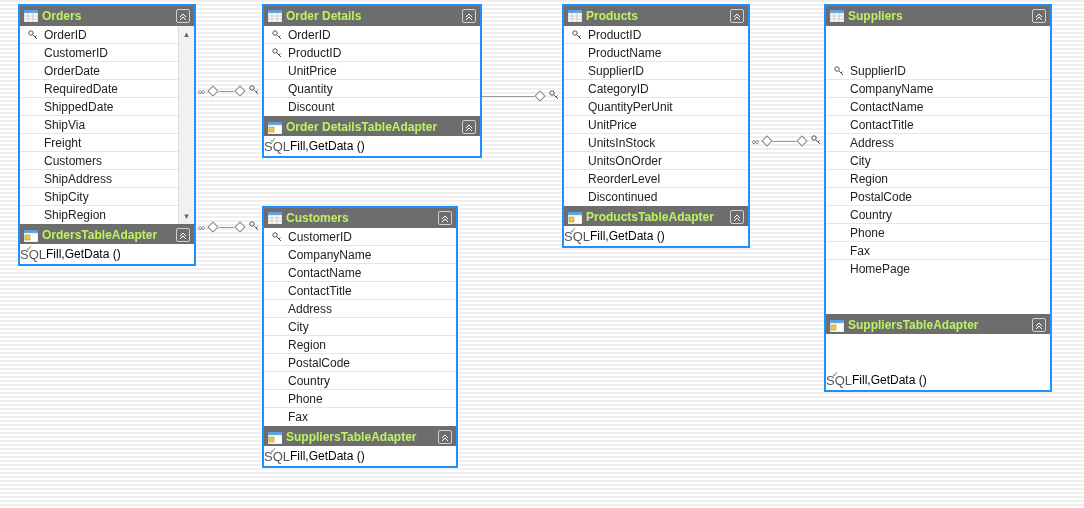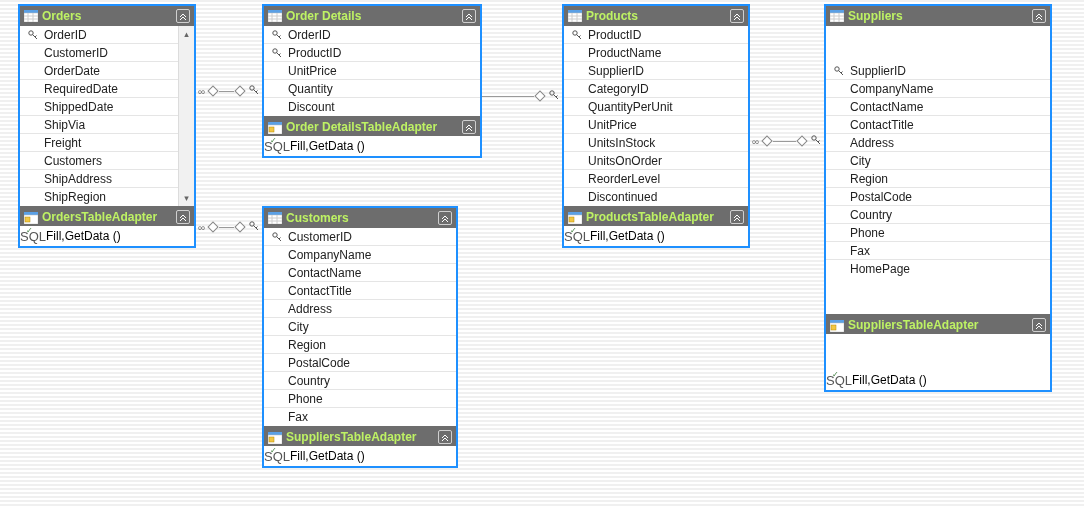--- a/index.html
+++ b/index.html
@@ -269,20 +269,24 @@
           <div class="col-row">
             <span class="key-cell"></span>
             <span class="col-name">Customers</span>
           </div>
           <div class="col-row">
             <span class="key-cell"></span>
             <span class="col-name">ShipAddress</span>
           </div>
           <div class="col-row">
             <span class="key-cell"></span>
+            <span class="col-name">ShipCity</span>
+          </div>
+          <div class="col-row">
+            <span class="key-cell"></span>
             <span class="col-name">ShipRegion</span>
           </div>
         </div>
         <div class="scroll-col">
           <div class="scroll-arrow">▴</div>
           <div style="flex:1"></div>
           <div class="scroll-arrow">▾</div>
         </div>
       </div>
       <div class="adapter-bar">

